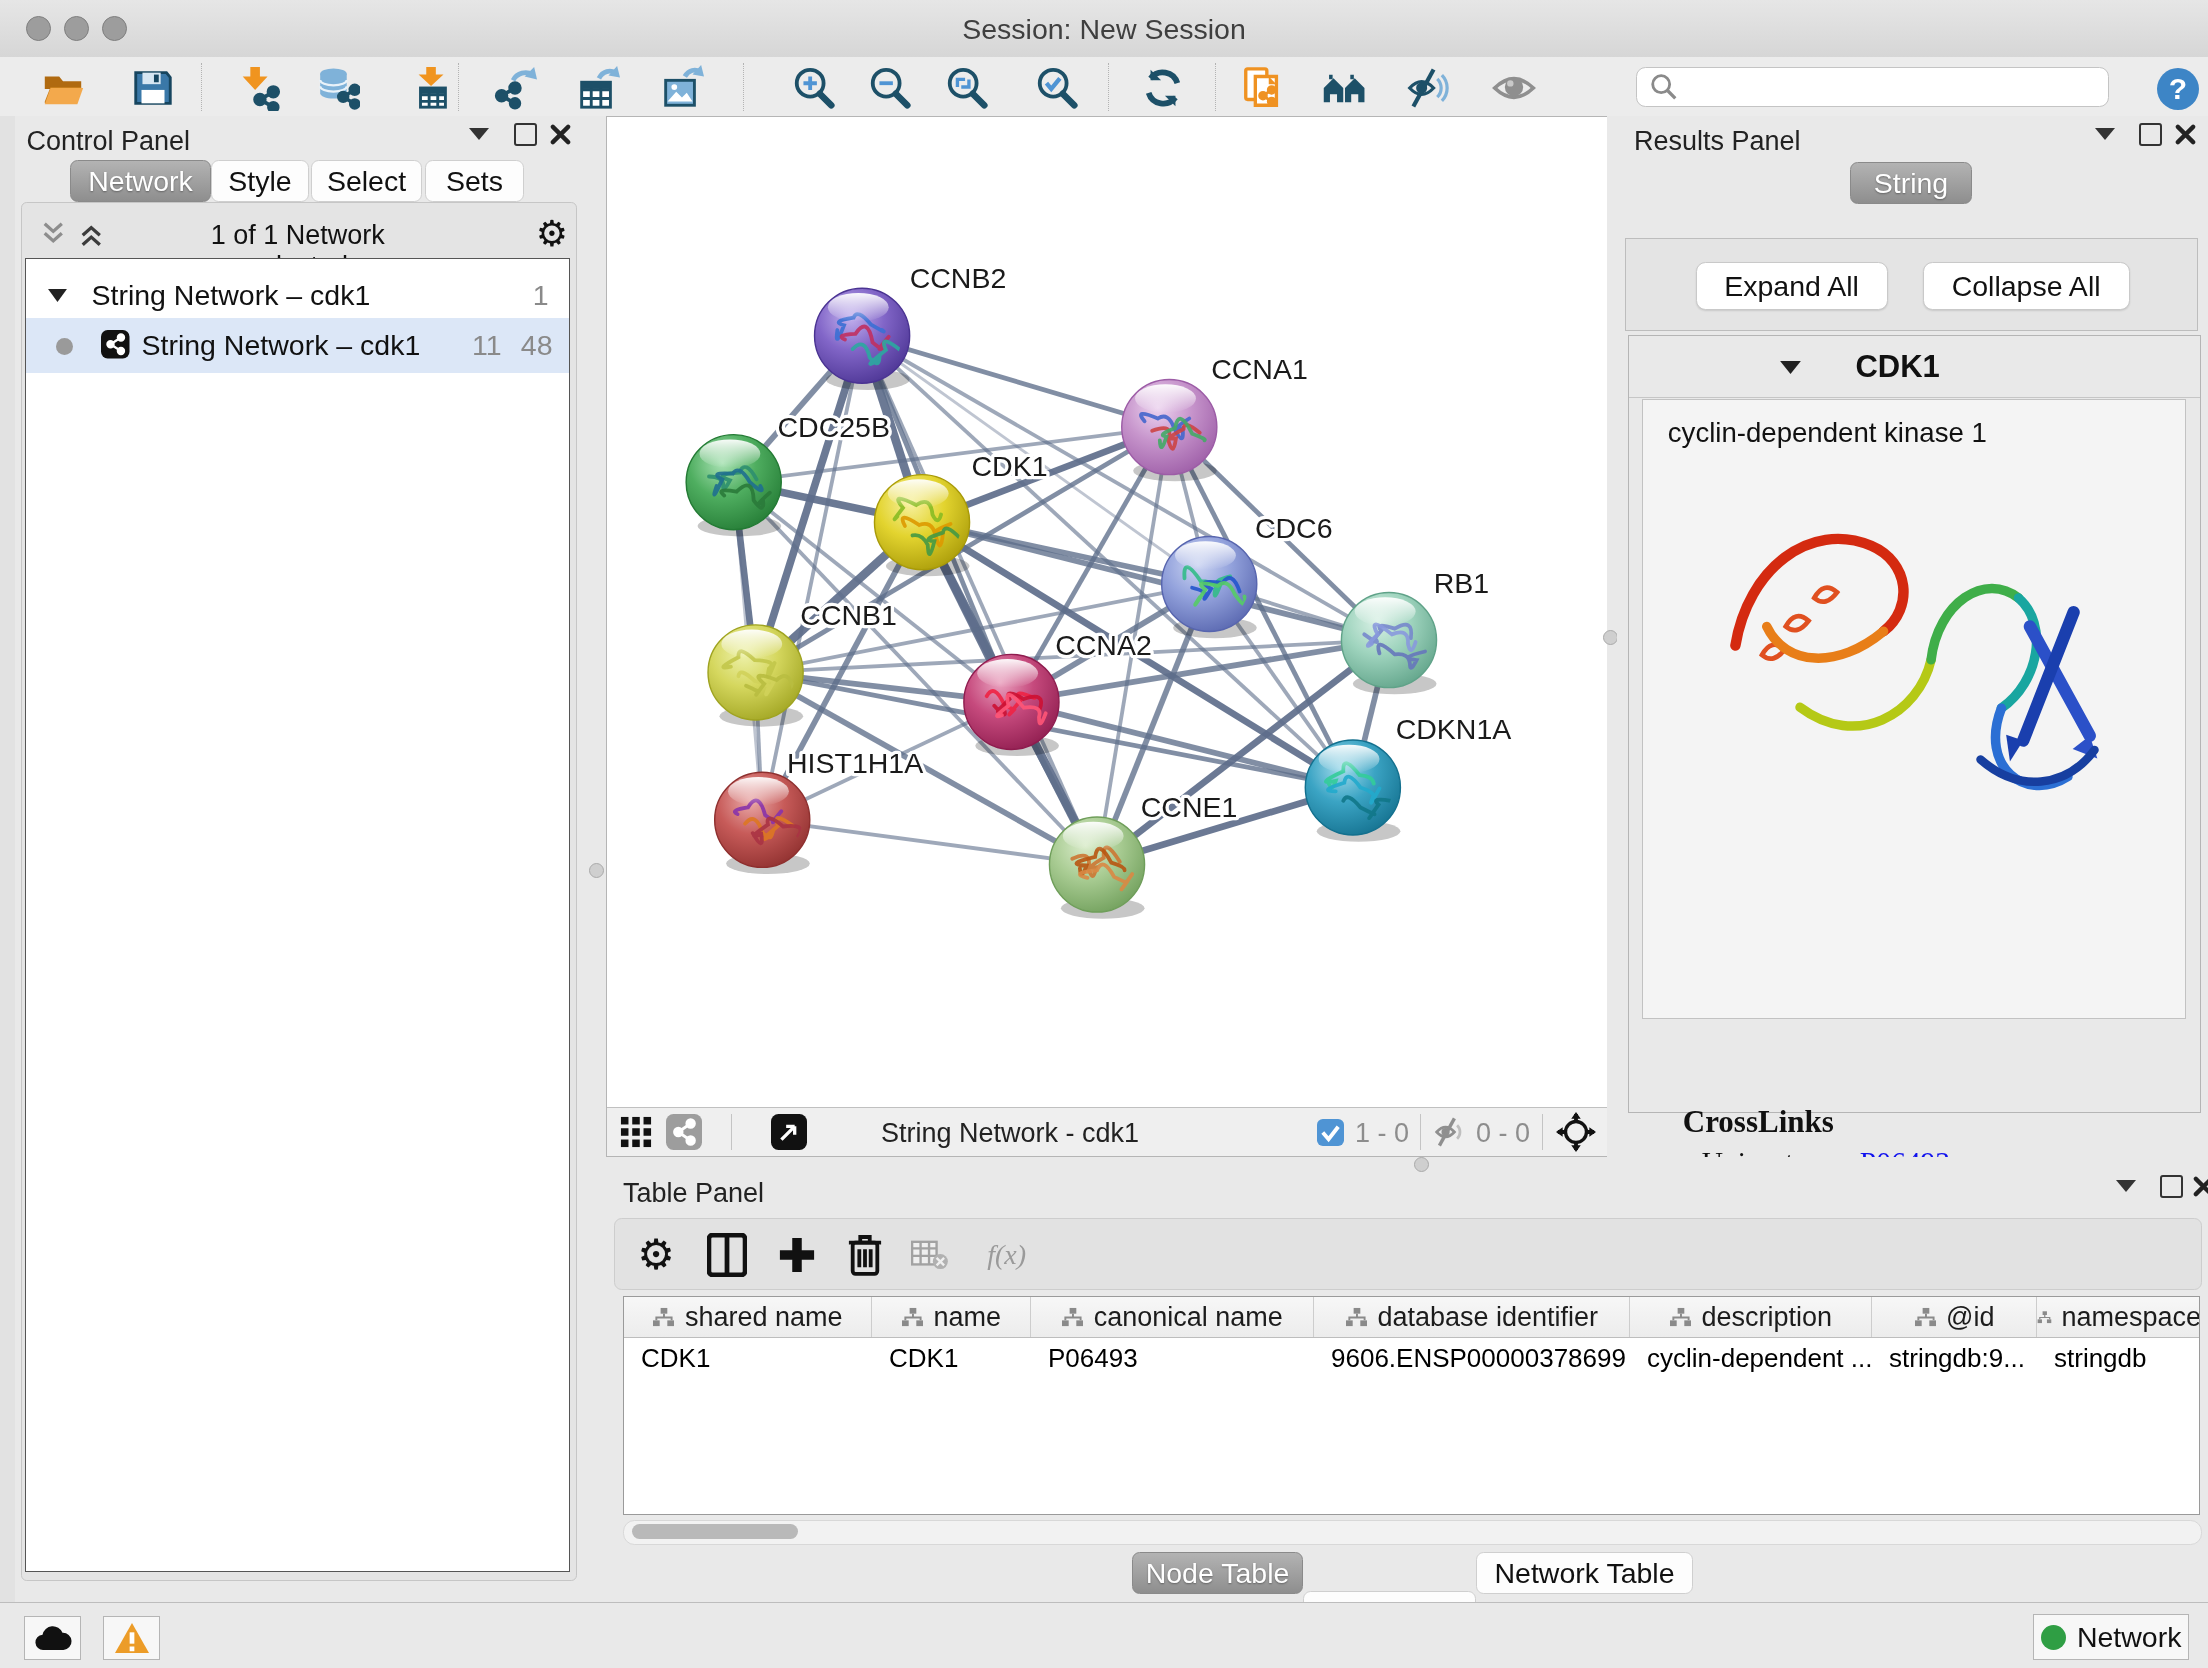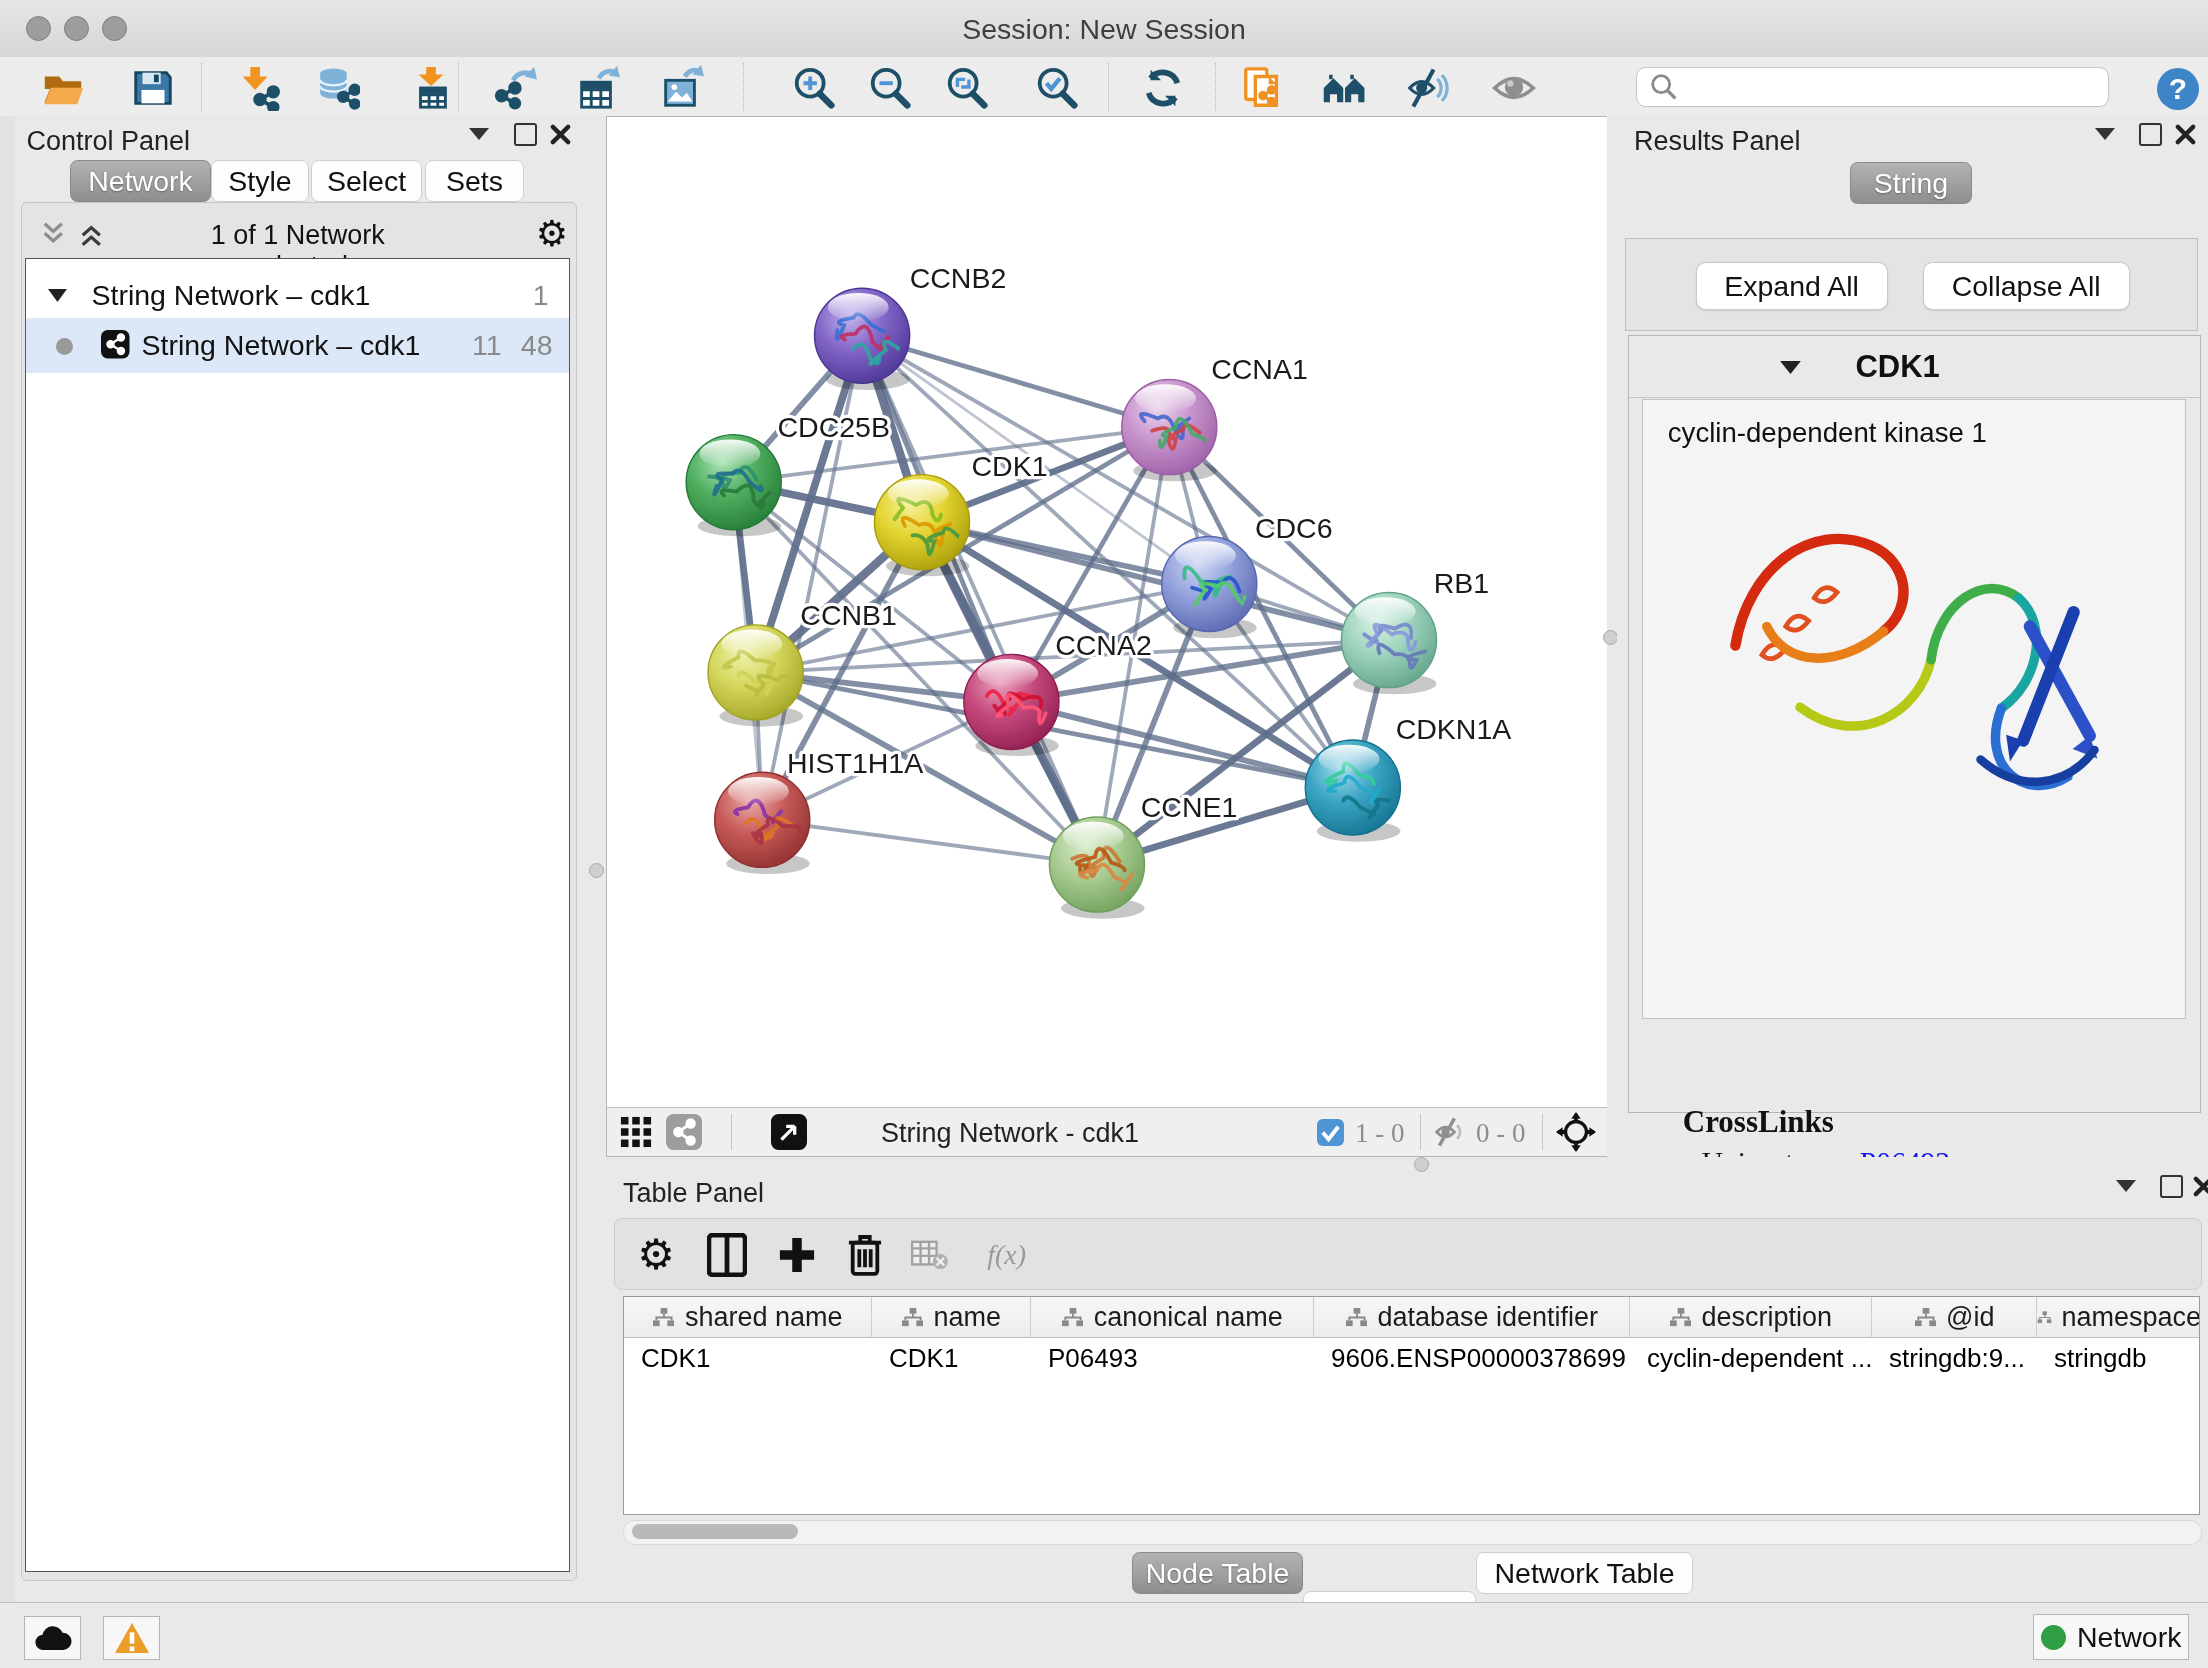--- a/index.html
+++ b/index.html
@@ -43,21 +43,21 @@
   .badge{position:absolute;font-size:28.5px;color:#8a8a8a;}
   
   .vsplit{position:absolute;background:#e9e9e9;}
   .handle{position:absolute;width:15px;height:15px;border-radius:50%;background:#cfcfcf;border:1px solid #aaa;box-sizing:border-box;}
   
   .network-panel{position:absolute;left:606px;top:116px;width:1002px;height:1041px;background:#fff;border:1px solid #b5b5b5;box-sizing:border-box;}
   .net-status{position:absolute;left:0;bottom:0;width:100%;height:48px;background:#efefef;border-top:1px solid #c0c0c0;}
   .nodelabel{font-family:"Liberation Sans","DejaVu Sans",sans-serif;font-size:30px;fill:#1a1a1a;
     paint-order:stroke;stroke:#ffffff;stroke-width:7px;stroke-linejoin:round;}
   .ns-sep{position:absolute;top:5.7px;height:36px;border-left:1px solid #c4c4c4;}
-  .ns-count{position:absolute;top:9.5px;font-size:27px;color:#8d8d8d;font-family:Liberation Serif, serif;}
+  .ns-count{position:absolute;top:9.5px;font-size:27px;color:#8d8d8d;}
   
   .results-panel{position:absolute;left:1617px;top:116px;width:592px;height:1041px;background:#e9e9e9;}
   .rp-groupbox{position:absolute;left:7.6px;top:122px;width:571px;height:91px;background:#e4e4e4;border:1.9px solid #bdbdbd;}
   .rp-btn{position:absolute;top:23px;height:46px;background:#fff;border:1px solid #c9c9c9;border-radius:9.5px;
     font-size:28.5px;color:#111;display:flex;align-items:center;justify-content:center;box-shadow:0 1px 1.9px rgba(0,0,0,.12);}
   .rp-entry{position:absolute;left:11.4px;top:219px;width:571px;height:776px;background:#e9e9e9;border:1.9px solid #b5b5b5;}
   .rp-inner{position:absolute;left:12.4px;top:63px;width:542px;height:618px;background:#f4f4f4;border:1px solid #c2c2c2;}
   .xl-label{position:absolute;left:59px;font-family:"Liberation Serif","DejaVu Serif",serif;font-size:29.5px;color:#111;}
   .xl-value{position:absolute;left:217px;font-family:"Liberation Serif","DejaVu Serif",serif;font-size:29.5px;
     color:#1011ee;text-decoration:underline;}

